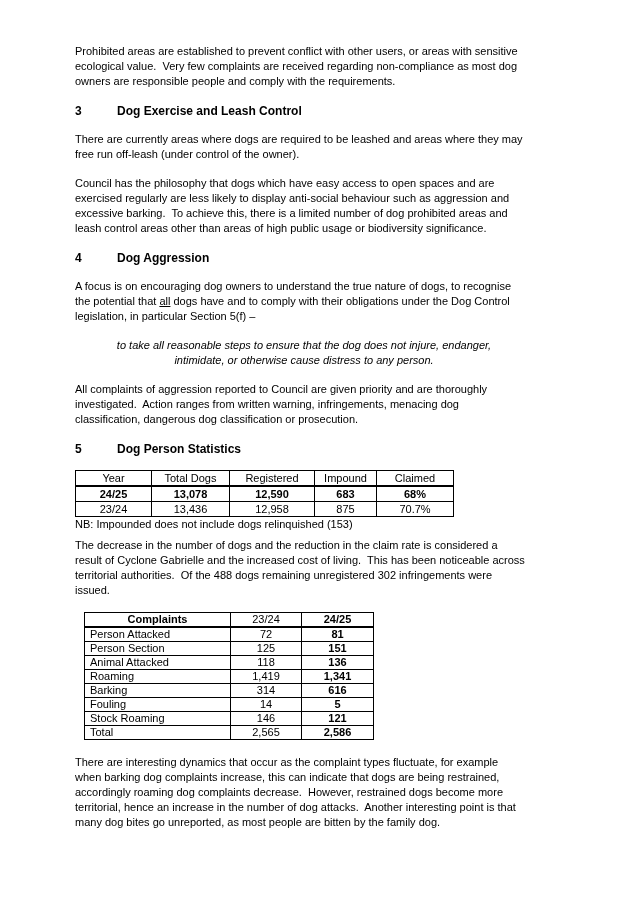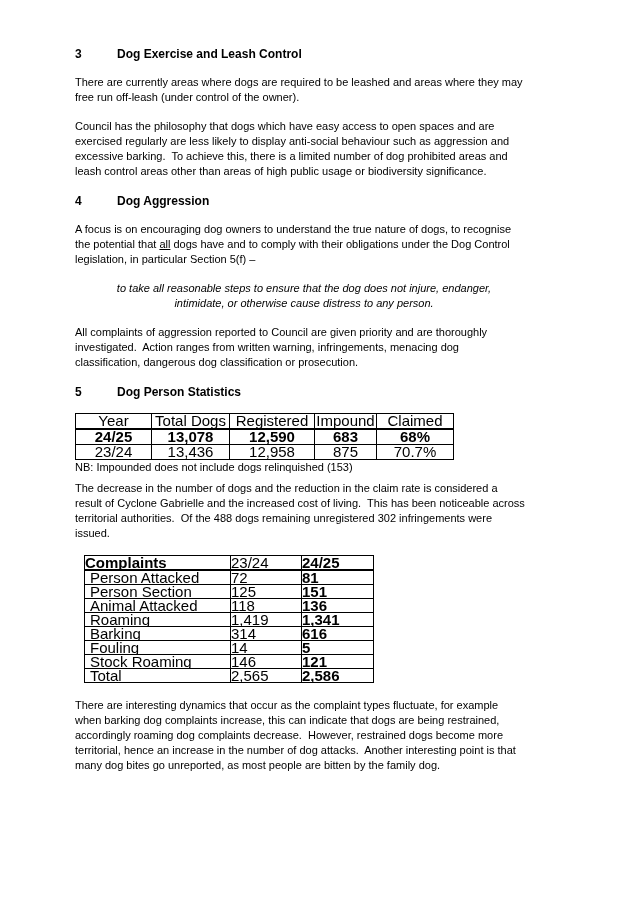--- a/index.html
+++ b/index.html
@@ -30,21 +30,21 @@
   .heading .num { width: 42px; flex: 0 0 42px; }
   .quote {
     font-style: italic;
     margin: 0 0 14px 40px;
     max-width: 458px;
     text-align: center;
   }
   table {
     border-collapse: collapse;
     table-layout: fixed;
-    font-size: 15px;
+    font-size: 11px;
     color: #000000;
   }
   th, td { border: 1px solid #000000; padding: 0; overflow: hidden; }
   thead th { border-bottom: 2px solid #000000; }
 
   .stats-table { width: 378px; margin: 0; }
   .stats-table th, .stats-table td {
     text-align: center;
     font-weight: normal;
     height: 14px;
@@ -53,35 +53,38 @@
   .stats-table tr.bold td { font-weight: bold; }
 
   .note {
     font-size: 11px;
     line-height: 11px;
     margin: 2px 0 8px 0;
   }
 
   .complaints-table { width: 289px; margin: 0 0 15px 9px; }
   .complaints-table th, .complaints-table td {
-    text-align: left;
+    text-align: center;
     height: 13px;
     line-height: 13px;
   }
   .complaints-table th.col-label { font-weight: bold; }
   .complaints-table th.col-prev { font-weight: normal; }
   .complaints-table th.col-curr { font-weight: bold; }
   .complaints-table td.cl { text-align: left; padding-left: 5px; }
   .complaints-table td.b { font-weight: bold; }
 </style>
 </head>
 <body>
 
 <div class="page">
 
+  <p class="body">Prohibited areas are established to prevent conflict with other users, or areas with sensitive
+ecological value.  Very few complaints are received regarding non-compliance as most dog
+owners are responsible people and comply with the requirements.</p>
 
   <div class="heading">
     <span class="num">3</span>
     <span>Dog Exercise and Leash Control</span>
   </div>
 
   <p class="body">There are currently areas where dogs are required to be leashed and areas where they may
 free run off-leash (under control of the owner).</p>
 
   <p class="body">Council has the philosophy that dogs which have easy access to open spaces and are

